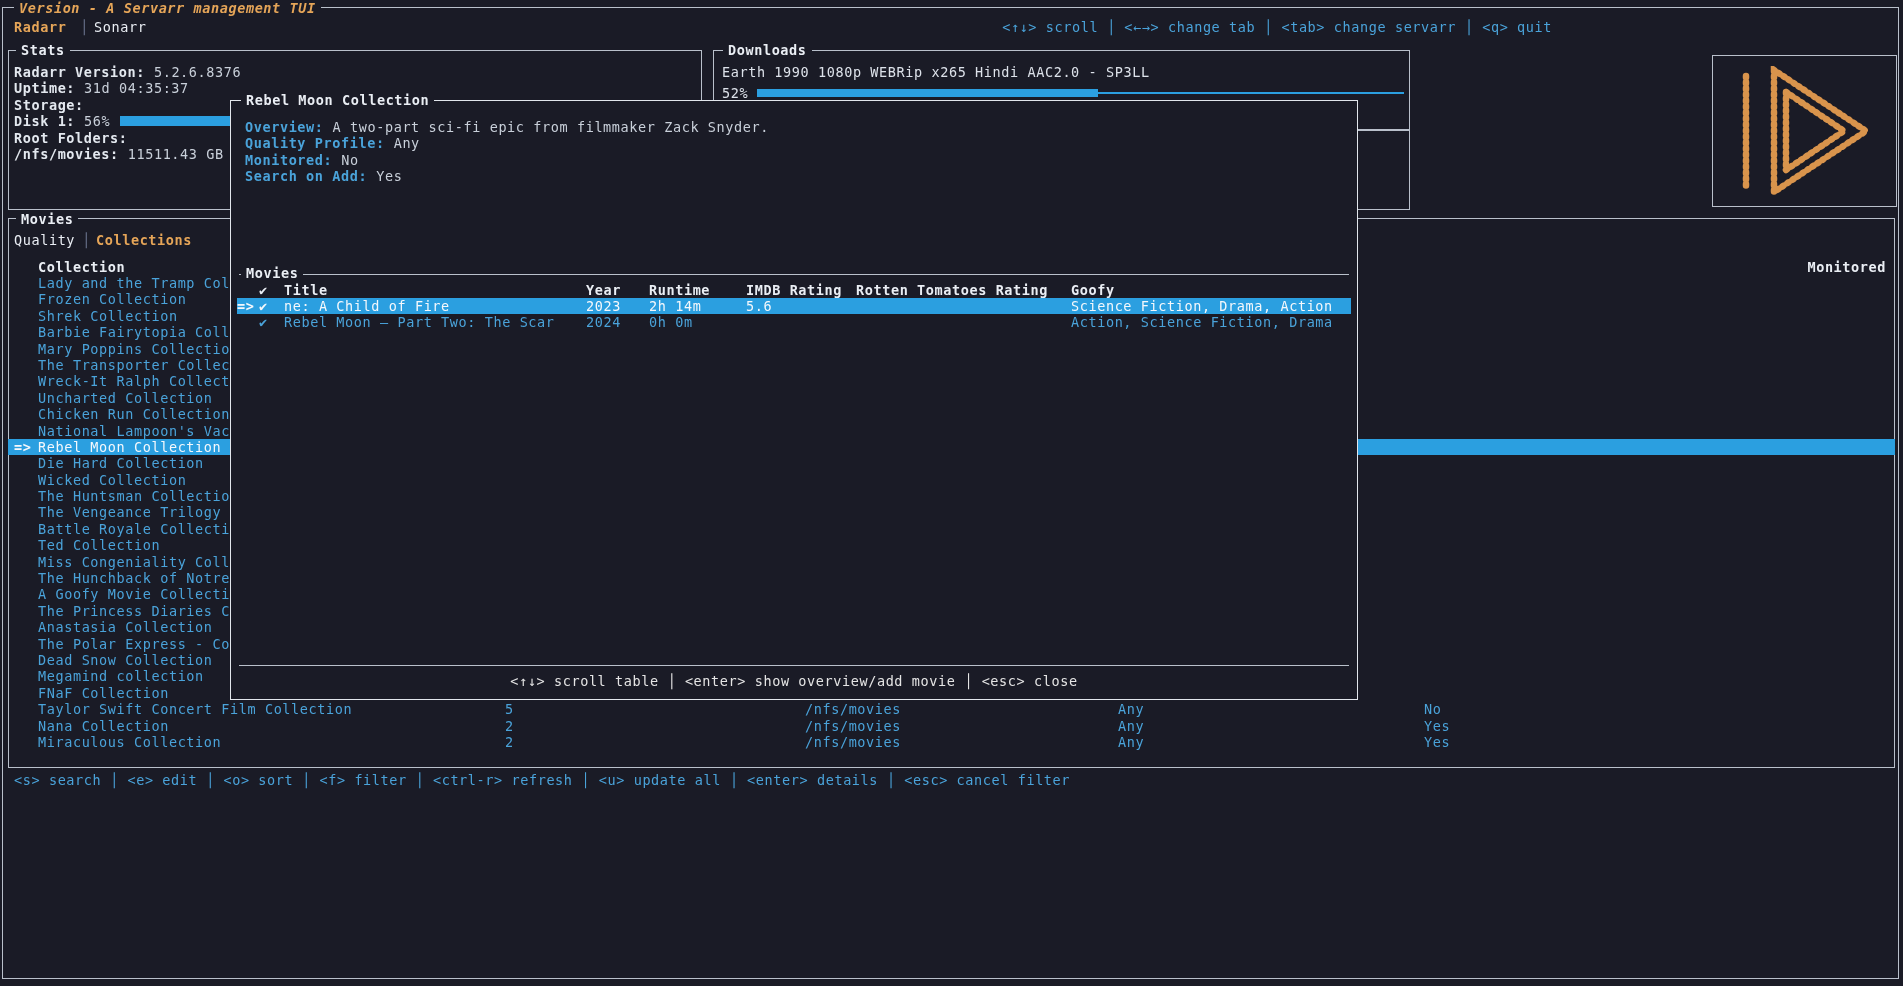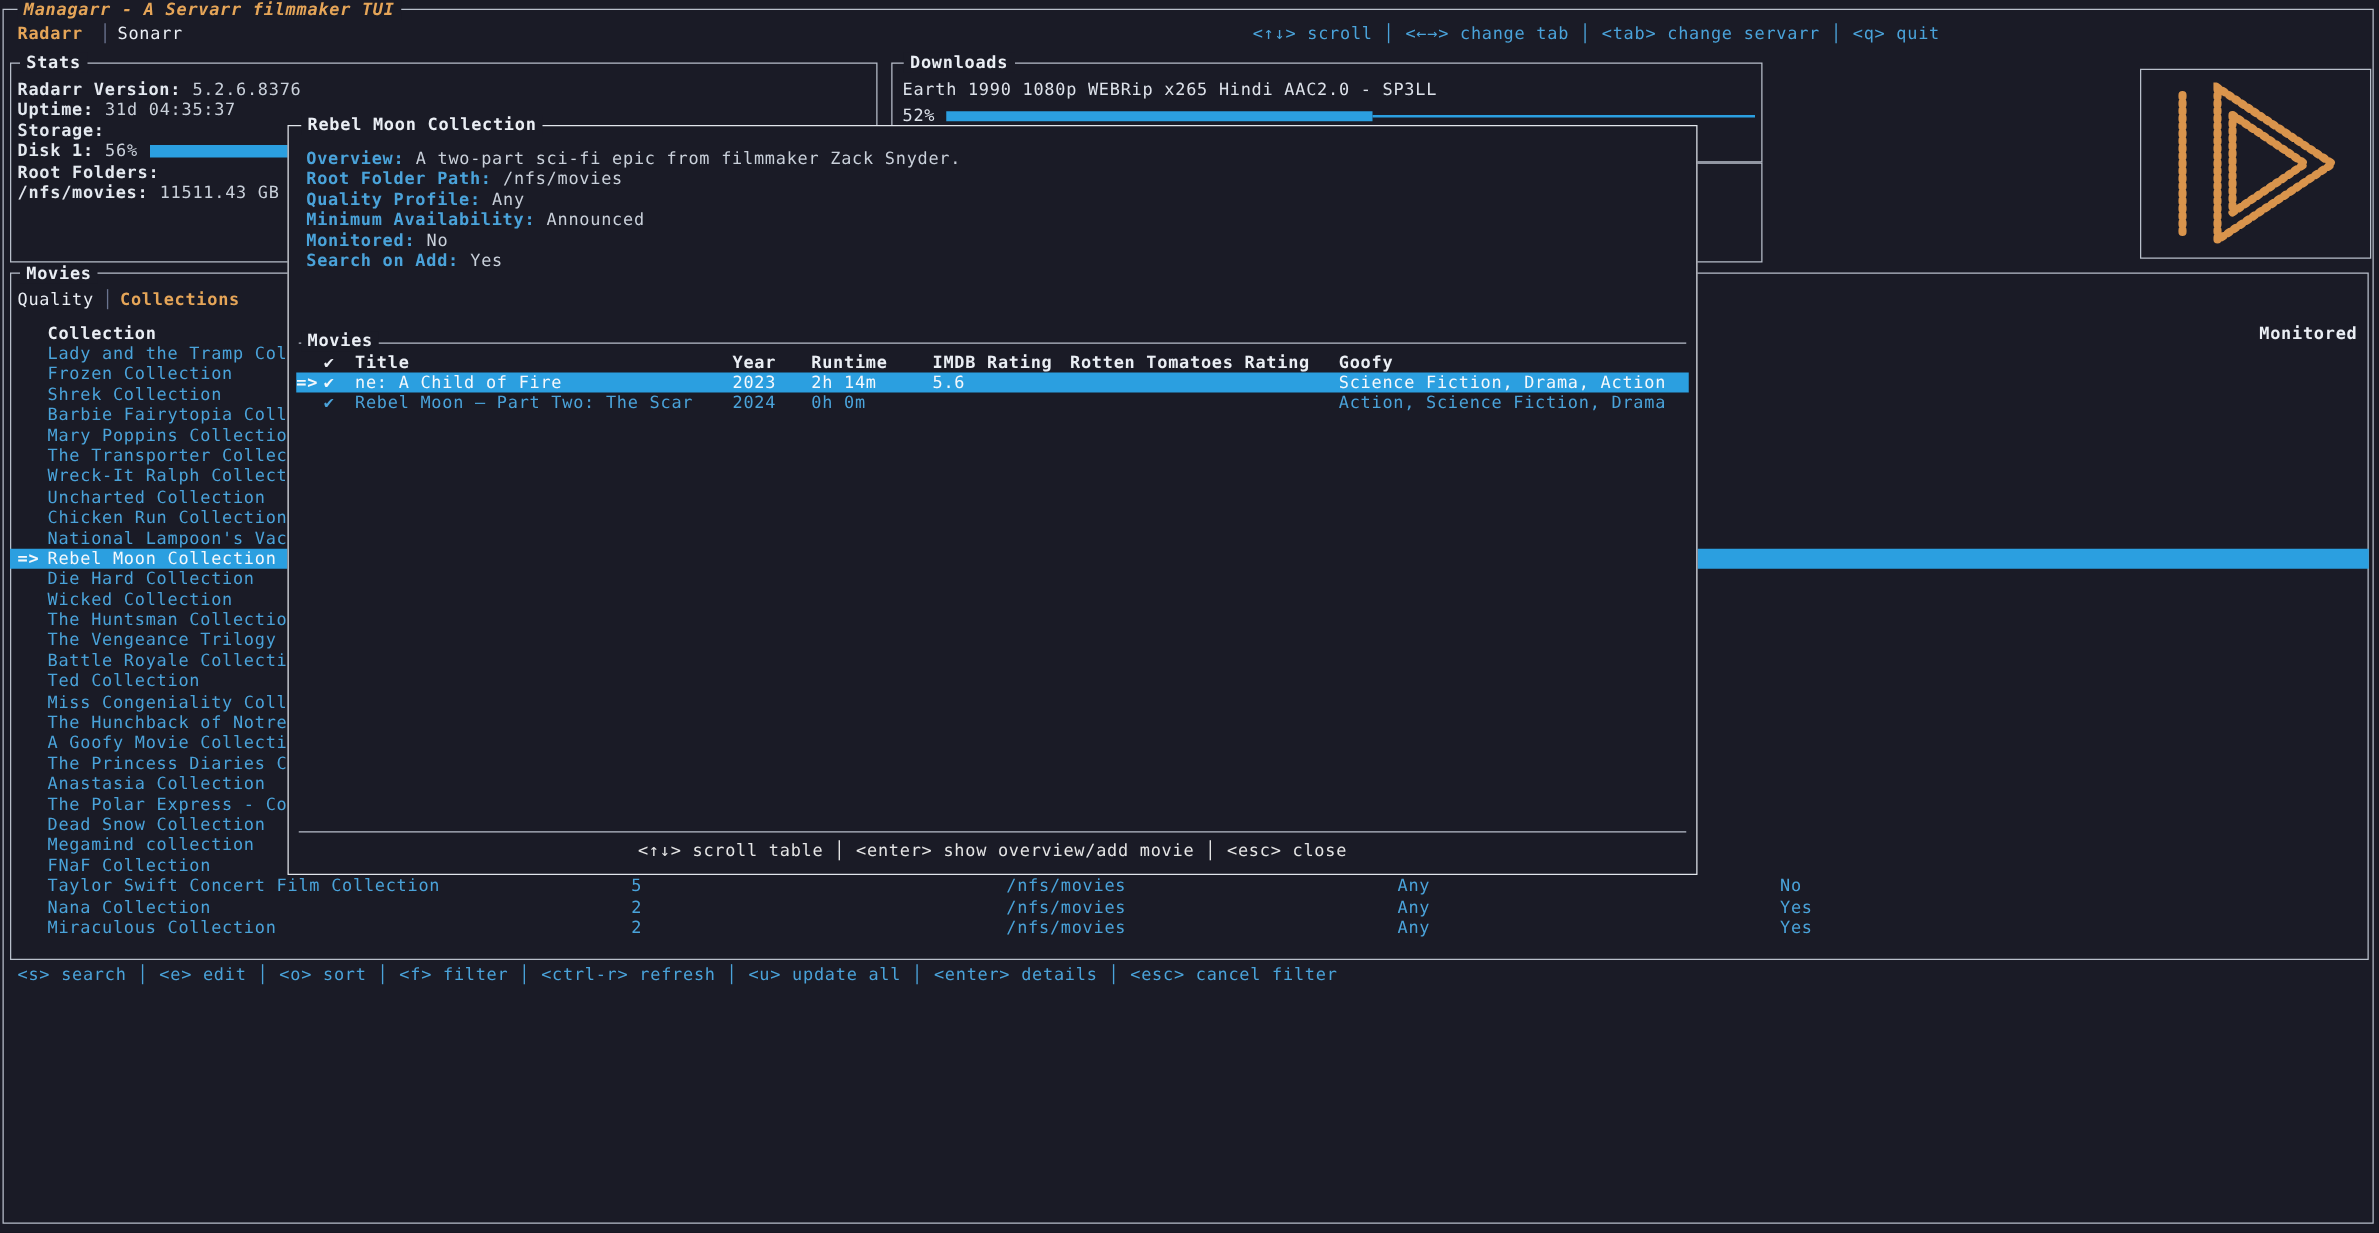--- a/index.html
+++ b/index.html
@@ -46,21 +46,21 @@
   .mfooter{position:absolute;top:572px;left:0;width:100%;text-align:center;color:#e5e5e5;white-space:nowrap}
   .keys{color:#4aa3da}
   svg .logostroke{fill:none;stroke:#d9944c;stroke-width:6.5;stroke-dasharray:1.5 4.5;stroke-linecap:round}
 </style>
 </head>
 <body>
 
 <div class="screen">
 
   <div class="box" style="left:2px;top:7px;width:1897px;height:972px"></div>
-  <div class="ptitle" style="left:14px;top:0;font-style:italic;color:#e5a558">Managarr - A Servarr filmmaker TUI</div>
+  <div class="ptitle" style="left:14px;top:0;font-style:italic;color:#e5a558">Version - A Servarr management TUI</div>
 
   <span class="abs orange" style="left:14px;top:19px;font-weight:bold">Radarr</span>
   <span class="abs sep" style="left:80px;top:19px">│</span>
   <span class="abs" style="left:94px;top:19px;color:#eaeef4">Sonarr</span>
   <span class="abs keys" style="right:351px;top:19px">&lt;↑↓&gt; scroll │ &lt;←→&gt; change tab │ &lt;tab&gt; change servarr │ &lt;q&gt; quit</span>
 
   <div class="box" style="left:8px;top:50px;width:694px;height:160px"></div>
   <div class="ptitle" style="left:16px;top:42px">Stats</div>
   <div class="lines" style="left:14px;top:64px">
     <div><span class="lbl">Radarr Version:</span><span class="val">5.2.6.8376</span></div>
@@ -197,23 +197,21 @@
         <span class="c monit">Yes</span>
       </div>
   </div>
 
   <span class="abs keys" style="left:14px;top:772px">&lt;s&gt; search │ &lt;e&gt; edit │ &lt;o&gt; sort │ &lt;f&gt; filter │ &lt;ctrl-r&gt; refresh │ &lt;u&gt; update all │ &lt;enter&gt; details │ &lt;esc&gt; cancel filter</span>
 
   <div class="modal">
     <div class="ptitle" style="left:10px;top:-9px">Rebel Moon Collection</div>
     <div class="mlines">
       <div><span class="lbl">Overview:</span><span class="val">A two-part sci-fi epic from filmmaker Zack Snyder.</span></div>
-      <div><span class="lbl">Root Folder Path:</span><span class="val">/nfs/movies</span></div>
       <div><span class="lbl">Quality Profile:</span><span class="val">Any</span></div>
-      <div><span class="lbl">Minimum Availability:</span><span class="val">Announced</span></div>
       <div><span class="lbl">Monitored:</span><span class="val">No</span></div>
       <div><span class="lbl">Search on Add:</span><span class="val">Yes</span></div>
     </div>
 
     <div class="hline" style="top:173px"></div>
     <div class="ptitle" style="left:10px;top:164px">Movies</div>
 
     <div class="mhead">
       <span class="mc0">✔</span>
       <span class="mc1">Title</span>

